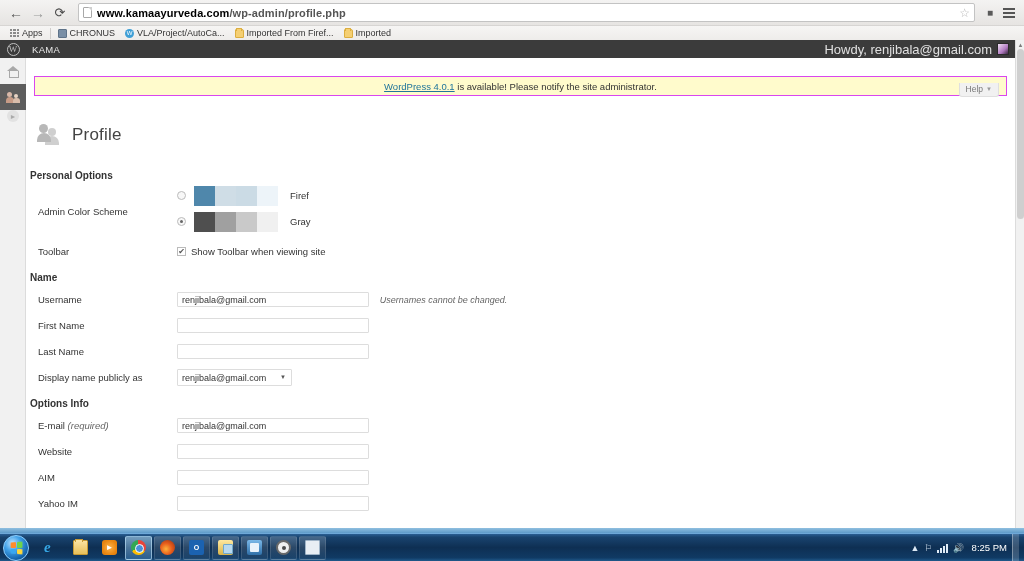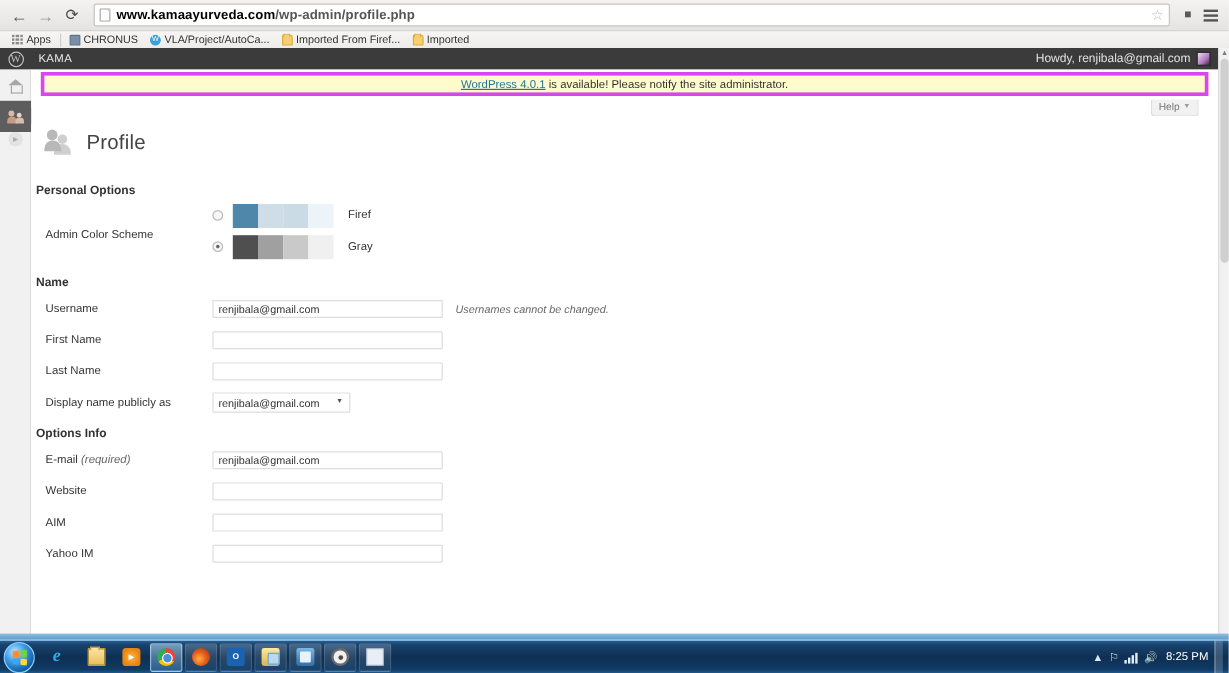--- a/index.html
+++ b/index.html
@@ -91,21 +91,21 @@
     width: 26px; height: 18px; display: flex; align-items: center; justify-content: center;
     color: #d8d8d8; font-size: 12px;
   }
   .wp-circle {
     width: 13px; height: 13px; border-radius: 50%; border: 1.3px solid #bfbfbf;
     display: flex; align-items: center; justify-content: center;
     font-family: "Liberation Serif", serif; font-size: 9px; color: #bfbfbf; line-height: 1;
   }
   .ab-site { padding: 0 8px 0 6px; color: #e7e7e7; font-size: 9.5px; letter-spacing: .3px; }
   .ab-right { margin-left: auto; display: flex; align-items: center; padding-right: 6px; gap: 5px; }
-  .ab-howdy { font-size: 10px; color: #e0e0e0; padding-left: 24px; }
+  .ab-howdy { font-size: 13px; color: #e0e0e0; padding-left: 24px; }
   .ab-avatar {
     width: 12px; height: 12px; background: linear-gradient(135deg,#f0e0f4,#b07ac0 60%,#3a2540);
     border: 1px solid #2a2a2a;
   }
 
   
   .wp-sidebar {
     position: absolute; top: 58px; left: 0; width: 26px; height: 475px;
     background: #f1f1f1; border-right: 1px solid #dcdcdc;
   }
@@ -145,22 +145,22 @@
     display: flex; align-items: center; justify-content: center;
     color: #aaa; font-size: 7px;
   }
 
   
   .wp-content {
     position: absolute; top: 58px; left: 26px; width: 989px; height: 475px;
     background: #ffffff; overflow: hidden;
   }
   .update-nag {
-    margin: 2px 8px 0 8px; height: 20px;
-    background: #fffbcc; border: 3px solid #d946ef;
+    margin: 18px 8px 0 8px; height: 20px;
+    background: #fffbcc; border: 1px solid #d946ef;
     display: flex; align-items: center; justify-content: center;
     font-size: 9.5px; color: #333;
   }
   .update-nag a { color: #21759b; text-decoration: underline; }
   .help-tab {
     position: absolute; right: 16px; top: 25px;
     background: #f1f1f1; border: 1px solid #dfdfdf; border-top: none;
     border-radius: 0 0 3px 3px;
     font-size: 8.5px; color: #777; padding: 1px 6px 2px 6px;
     display: flex; align-items: center; gap: 3px;
@@ -460,20 +460,28 @@
             <span class="swatches">
               <i style="background:#4f4f4f"></i>
               <i style="background:#a0a0a0"></i>
               <i style="background:#c9c9c9"></i>
               <i style="background:#f0f0f0"></i>
             </span>
             <span class="scheme-label">Gray</span>
           </div>
         </td>
       </tr>
+      <tr>
+        <th>Toolbar</th>
+        <td>
+          <label>
+            <span class="cb on"></span><span>Show Toolbar when viewing site</span>
+          </label>
+        </td>
+      </tr>
     </tbody>
       </table>
 
     <div class="section-title">Name</div>
     <table class="form-table">
       <tbody>
           <tr>
         <th><span>Username</span></th>
         <td>
           <input class="txt" readonly="" value="renjibala@gmail.com" style="">

